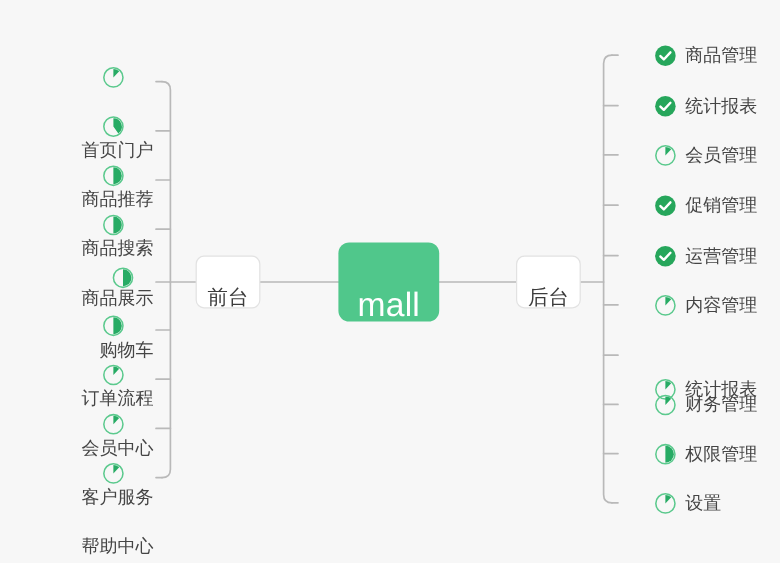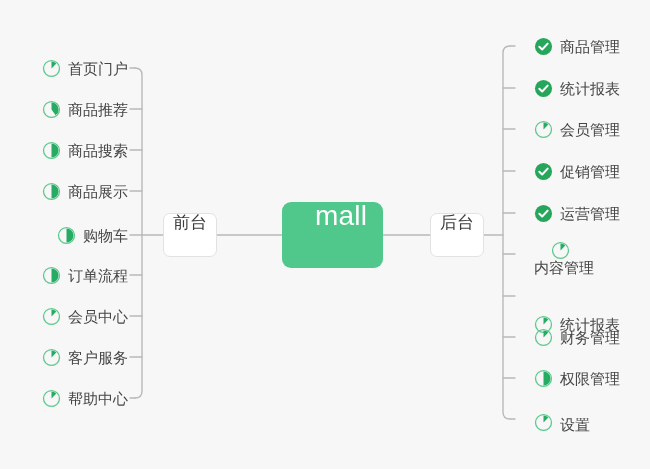--- a/index.html
+++ b/index.html
@@ -43,43 +43,42 @@
   
   .center-node {
     position: absolute;
     left: 282px;
     top: 202px;
     width: 84px;
     height: 66px;
     background: #50c78b;
     border-radius: 9px;
     display: flex;
-    align-items: flex-start;
+    align-items: flex-end;
     justify-content: center;
     z-index: 4;
-    padding-left: 17px;
   }
   .center-node .label {
     color: #ffffff;
     font-size: 28px;
     line-height: 1;
     letter-spacing: 0.2px;
   }
 
   
   .branch-node {
     position: absolute;
     top: 213px;
     width: 54px;
     height: 44px;
     background: #ffffff;
     border: 1px solid #e2e2e2;
     border-radius: 7px;
     display: flex;
-    align-items: flex-start;
+    align-items: flex-end;
     justify-content: center;
     box-sizing: border-box;
     z-index: 4;
   }
   .branch-node .label {
     color: #3c3c3c;
     font-size: 17px;
     line-height: 1;
   }
   #branch-front { left: 163px; }
@@ -96,26 +95,28 @@
   }
   .leaf .leaf-label {
     font-size: 15px;
     color: #454545;
     line-height: 1;
   }
 
   
   .leaf.left {
     right: 522px;          
+    flex-direction: column;
+    gap: 44px;
   }
   .leaf.left .icon  { margin-right: 7px; }
 
   
   .leaf.right {
-    left: 534px;
+    left: 545px;
     flex-direction: row;
     justify-content: flex-start;
   }
   .leaf.right .icon { margin-right: 7px; }
 
   .icon {
     width: 19px;
     height: 19px;
     flex: 0 0 19px;
     display: block;
@@ -287,21 +288,21 @@
       </div>
       <div class="leaf right" style="top: 200px;">
         <span class="icon">
           <svg viewBox="0 0 20 20">
             <circle cx="10" cy="10" r="9" fill="#26a65b"></circle>
             <path d="M5.6 10.3 L8.6 13.2 L14.4 7.0" fill="none" stroke="#ffffff" stroke-width="2.1" stroke-linecap="round" stroke-linejoin="round"></path>
           </svg>
         </span>
         <span class="leaf-label">运营管理</span>
       </div>
-      <div class="leaf right" style="top: 241px; flex-direction: column;">
+      <div class="leaf right" style="top: 241px;">
         <span class="icon">
           <svg viewBox="0 0 20 20">
             <path d="M 10 10 L 10 2.5999999999999996 A 7.4 7.4 0 0 1 15.065648583872296 4.605632157081554 Z" fill="#27ab64"></path>
             <circle cx="10" cy="10" r="8.4" fill="none" stroke="#5bc98d" stroke-width="1.35"></circle>
           </svg>
         </span>
         <span class="leaf-label">内容管理</span>
       </div>
       <div class="leaf right" style="top: 283px; margin-top: 28px;">
         <span class="icon">
@@ -323,21 +324,21 @@
       </div>
       <div class="leaf right" style="top: 365px; justify-content: center;">
         <span class="icon">
           <svg viewBox="0 0 20 20">
             <path d="M 10 10 L 10 2.5999999999999996 A 7.4 7.4 0 0 1 10 17.4 Z" fill="#27ab64"></path>
             <circle cx="10" cy="10" r="8.4" fill="none" stroke="#5bc98d" stroke-width="1.35"></circle>
           </svg>
         </span>
         <span class="leaf-label">权限管理</span>
       </div>
-      <div class="leaf right" style="top: 406px; align-items: flex-end;">
+      <div class="leaf right" style="top: 406px;">
         <span class="icon">
           <svg viewBox="0 0 20 20">
             <path d="M 10 10 L 10 2.5999999999999996 A 7.4 7.4 0 0 1 15.065648583872296 4.605632157081554 Z" fill="#27ab64"></path>
             <circle cx="10" cy="10" r="8.4" fill="none" stroke="#5bc98d" stroke-width="1.35"></circle>
           </svg>
         </span>
         <span class="leaf-label">设置</span>
       </div>
     </div>
 

